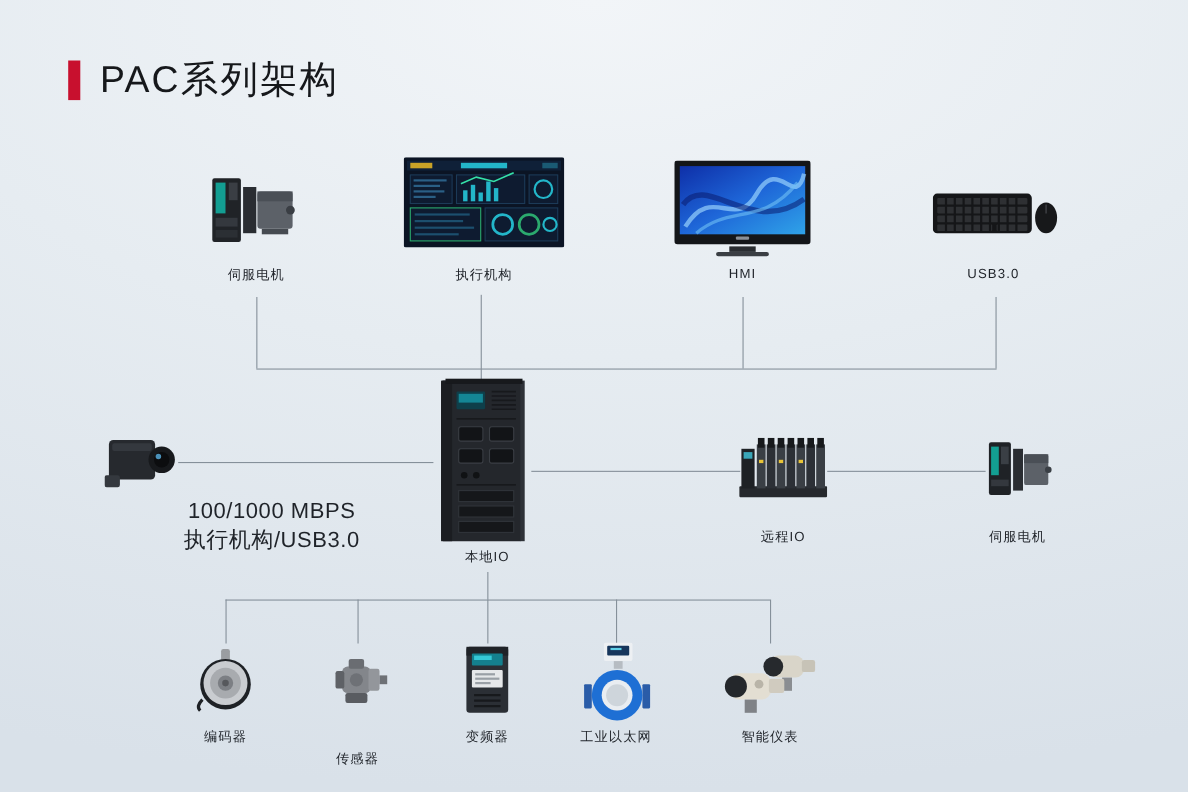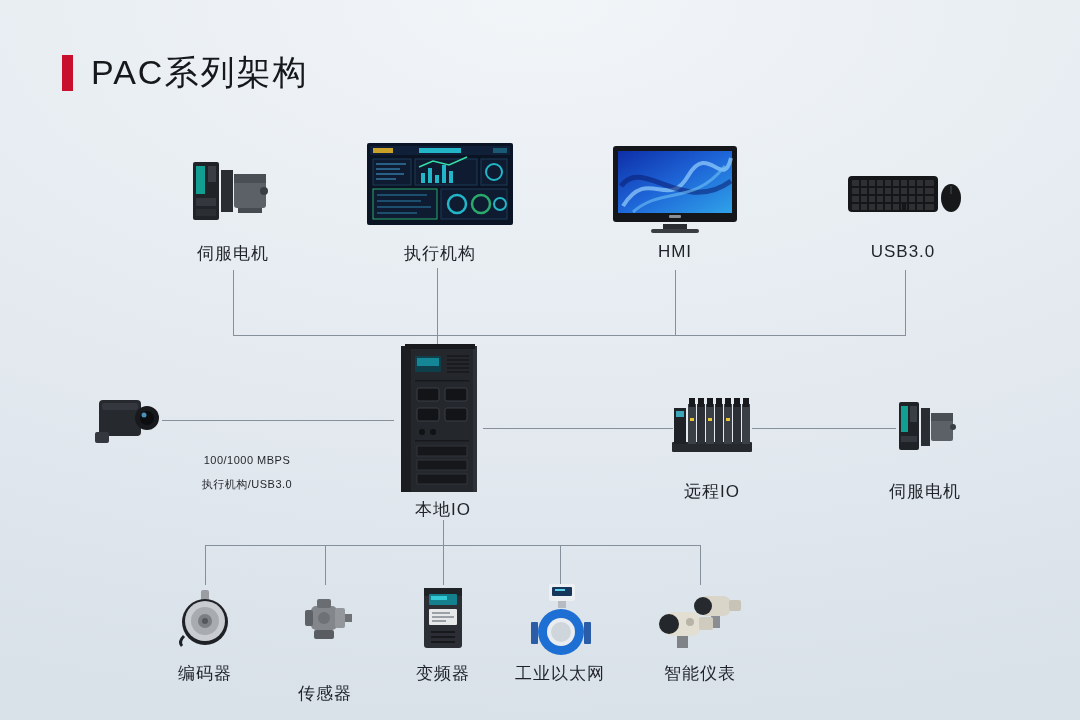--- a/index.html
+++ b/index.html
@@ -9,23 +9,23 @@
     background:radial-gradient(130% 100% at 50% 0%, #f2f5f8 0%, #e6ecf1 45%, #d9e1e9 100%);
   }
   .title-row{position:absolute;left:62px;top:50px;display:flex;align-items:center;gap:18px;}
   .title-bar{width:11px;height:36px;background:#C8102E;}
   .title-text{font-size:34px;font-weight:500;color:#16181b;letter-spacing:2px;}
   .line{position:absolute;background:#85909A;}
   .hline{height:1px;}
   .vline{width:1px;}
   .node-label{
     position:absolute;transform:translateX(-50%);
-    font-size:17px;color:#1f2329;white-space:nowrap;letter-spacing:1px;
+    font-size:12px;color:#1f2329;white-space:nowrap;letter-spacing:1px;
   }
-  .eth-label{font-size:11px;letter-spacing:0.5px;}
+  .eth-label{font-size:20px;letter-spacing:0.5px;}
   .device{position:absolute;}
 </style>
 </head>
 <body>
 
 <div class="canvas">
 
   <div class="title-row">
     <div class="title-bar"></div>
     <div class="title-text">PAC系列架构</div>

